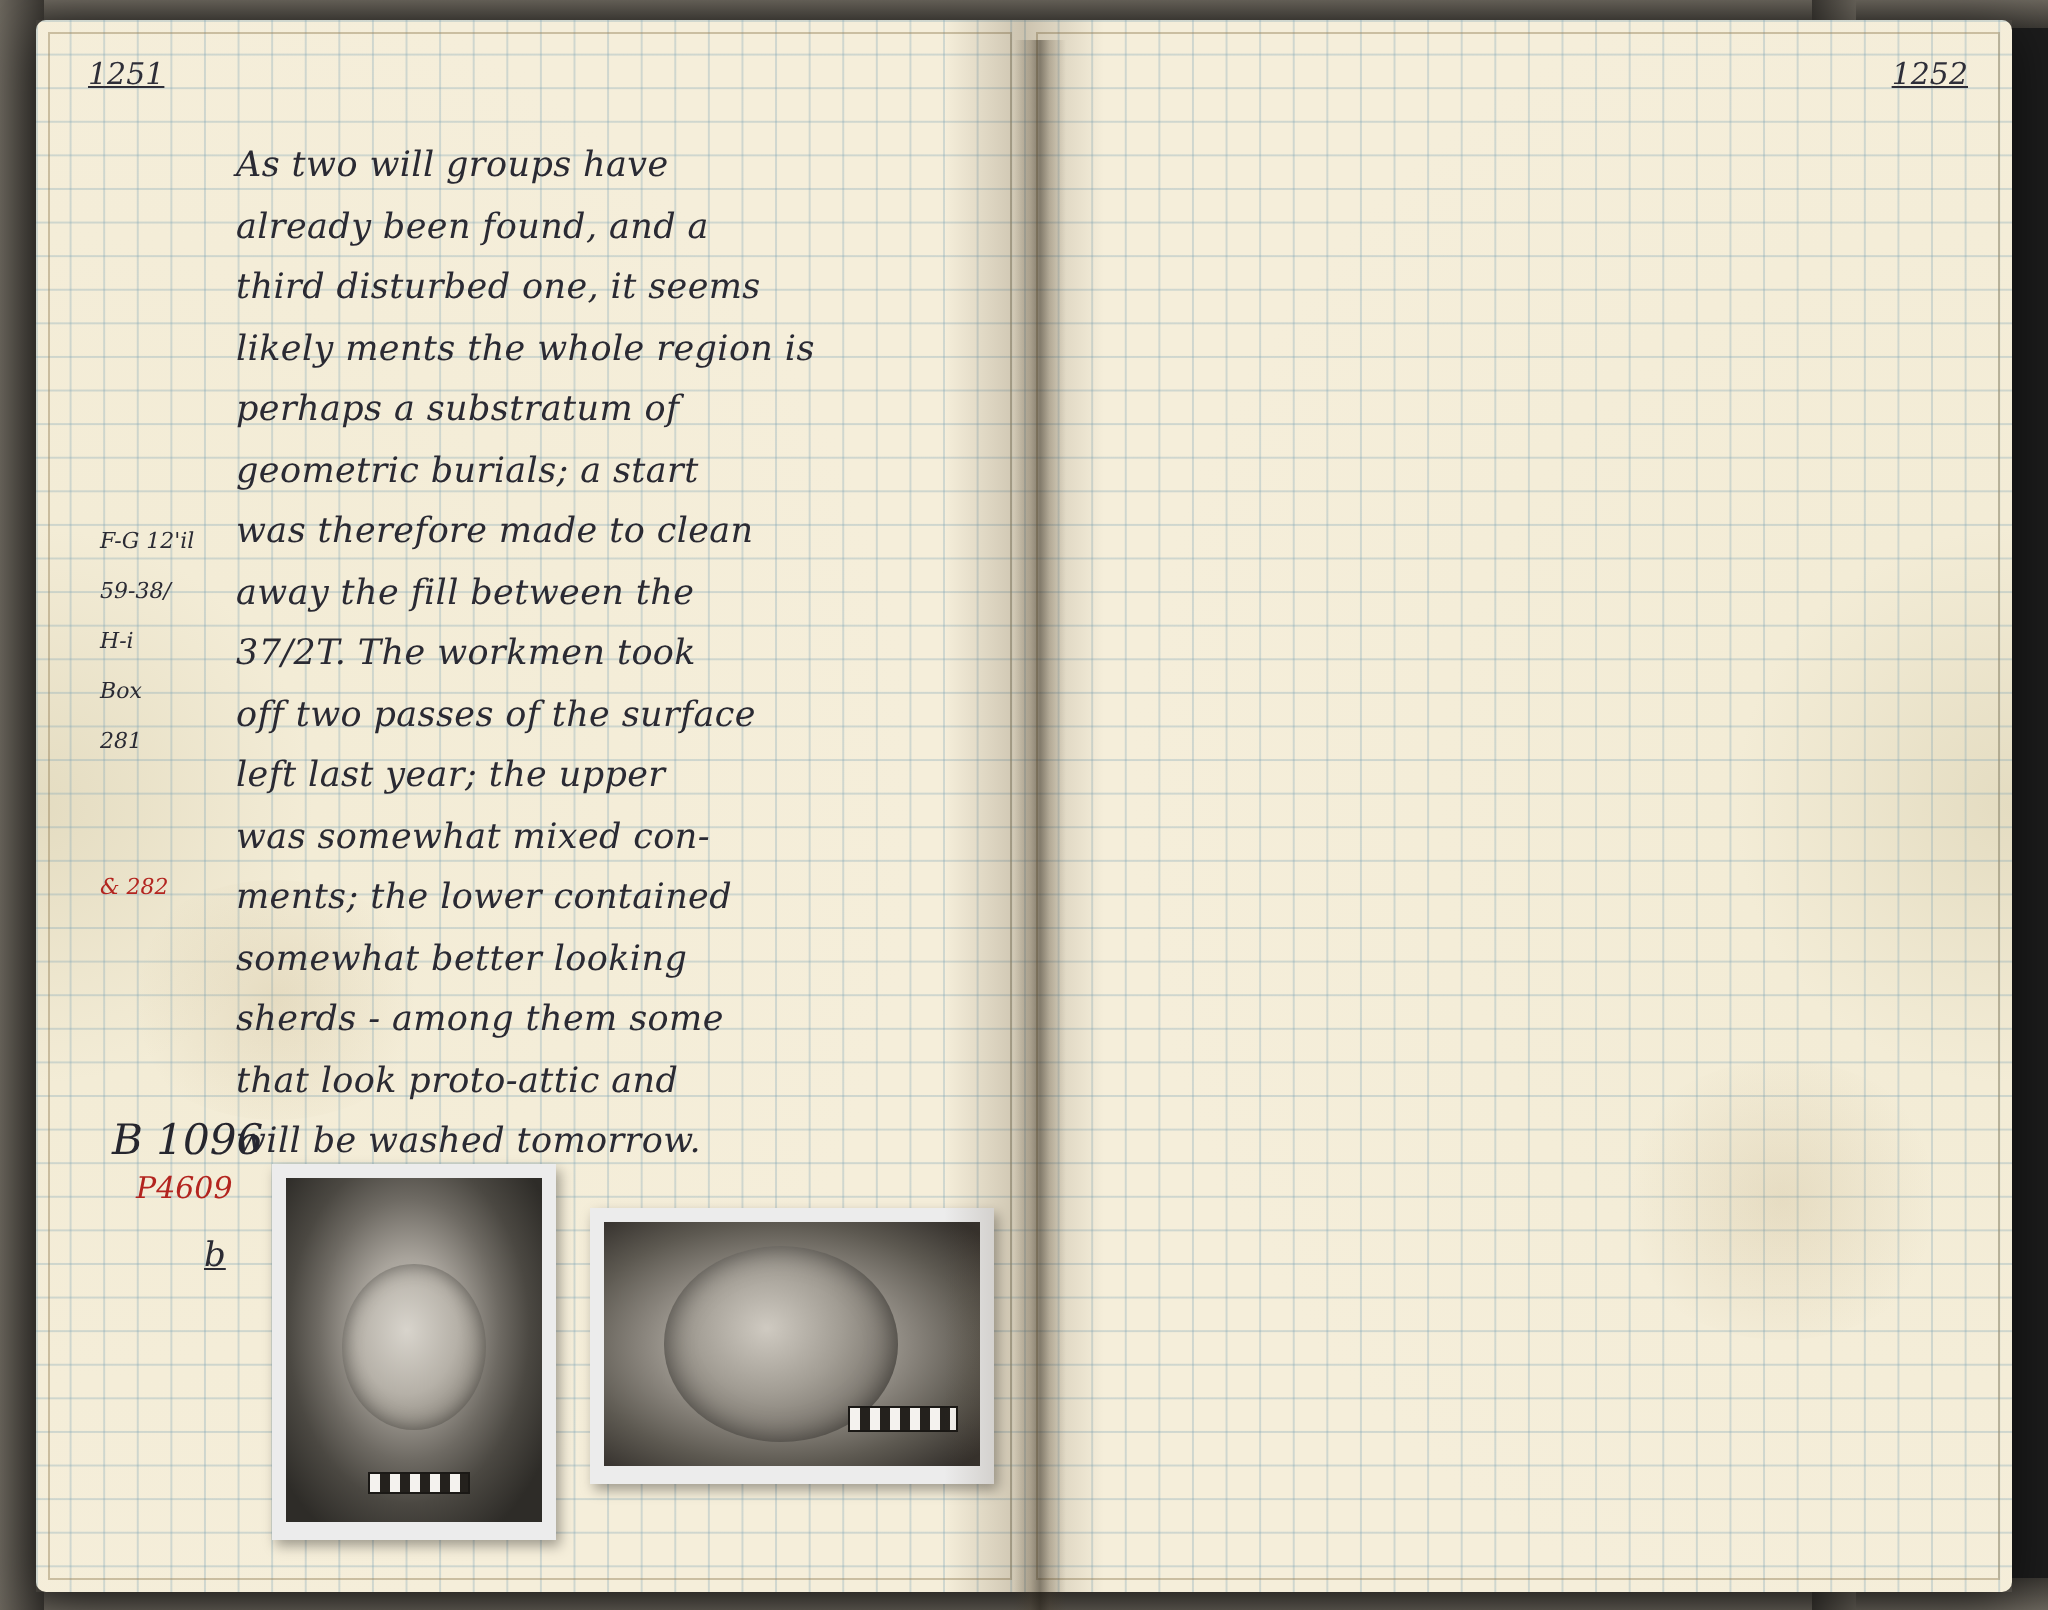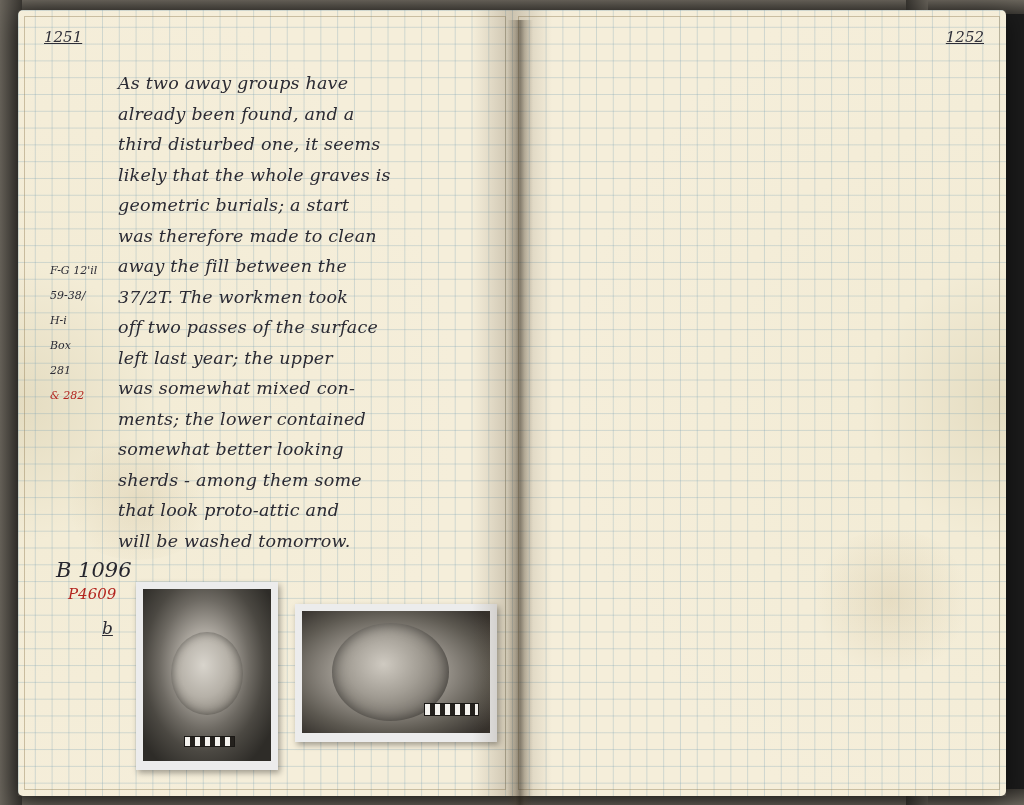--- a/index.html
+++ b/index.html
@@ -136,21 +136,21 @@
   #left-margin {
     position: absolute;
     left: 32px;
     top: 248px;
     width: 72px;
     font-family: "DejaVu Serif", serif;
     font-style: italic;
     line-height: 25px;
   }
   #left-margin .m-ln { display:block; white-space: pre; font-size: 11px; color:#2b2b34; }
-  #left-margin .m-red { color: #b3241f; }
+  #left-margin .m-red { color: #b3241f; margin-top: 48px; }
 
   
   #left-obj-label {
     position: absolute;
     left: 38px;
     top: 548px;
     font-family: "DejaVu Serif", serif;
     font-style: italic;
     line-height: 24px;
   }
@@ -233,24 +233,25 @@
   <div id="book">
 
     <div class="page" id="page-left">
       <div class="grid-overlay"></div>
       <div class="page-border"></div>
       <div class="paper-stain" style="left:40px; top:430px; width:160px; height:120px;"></div>
 
       <div class="page-number" id="pagenum-left">1251</div>
 
       <div class="hand" id="left-body">
-        <span class="ln">As two away groups have</span>
+        <span class="ln">As two will groups have</span>
         <span class="ln">already been found, and a</span>
         <span class="ln">third disturbed one, it seems</span>
-        <span class="ln">likely that the whole graves is</span>
+        <span class="ln">likely ments the whole region is</span>
+        <span class="ln">perhaps a substratum of</span>
         <span class="ln">geometric burials; a start</span>
         <span class="ln">was therefore made to clean</span>
         <span class="ln">away the fill between the</span>
         <span class="ln">37/2T. The workmen took</span>
         <span class="ln">off two passes of the surface</span>
         <span class="ln">left last year; the upper</span>
         <span class="ln">was somewhat mixed con-</span>
         <span class="ln">ments; the lower contained</span>
         <span class="ln">somewhat better looking</span>
         <span class="ln">sherds - among them some</span>

